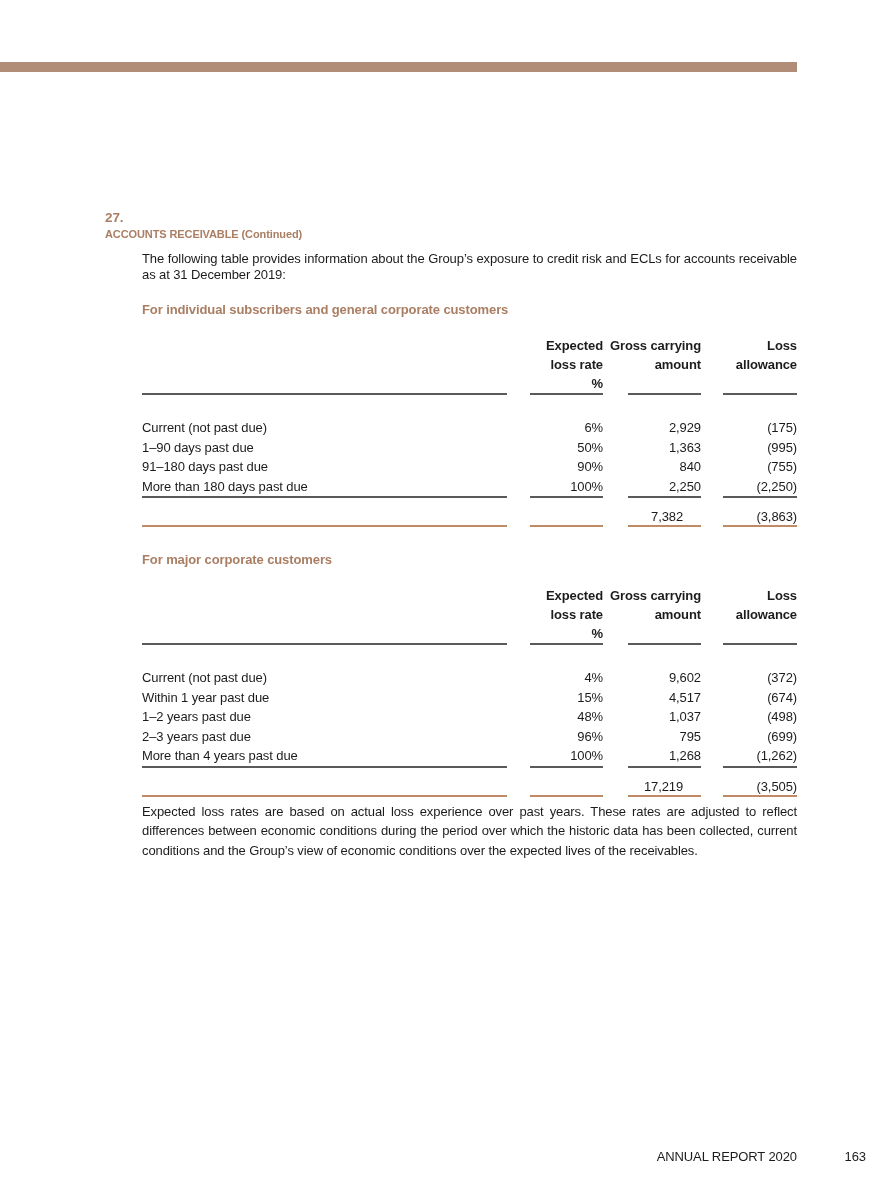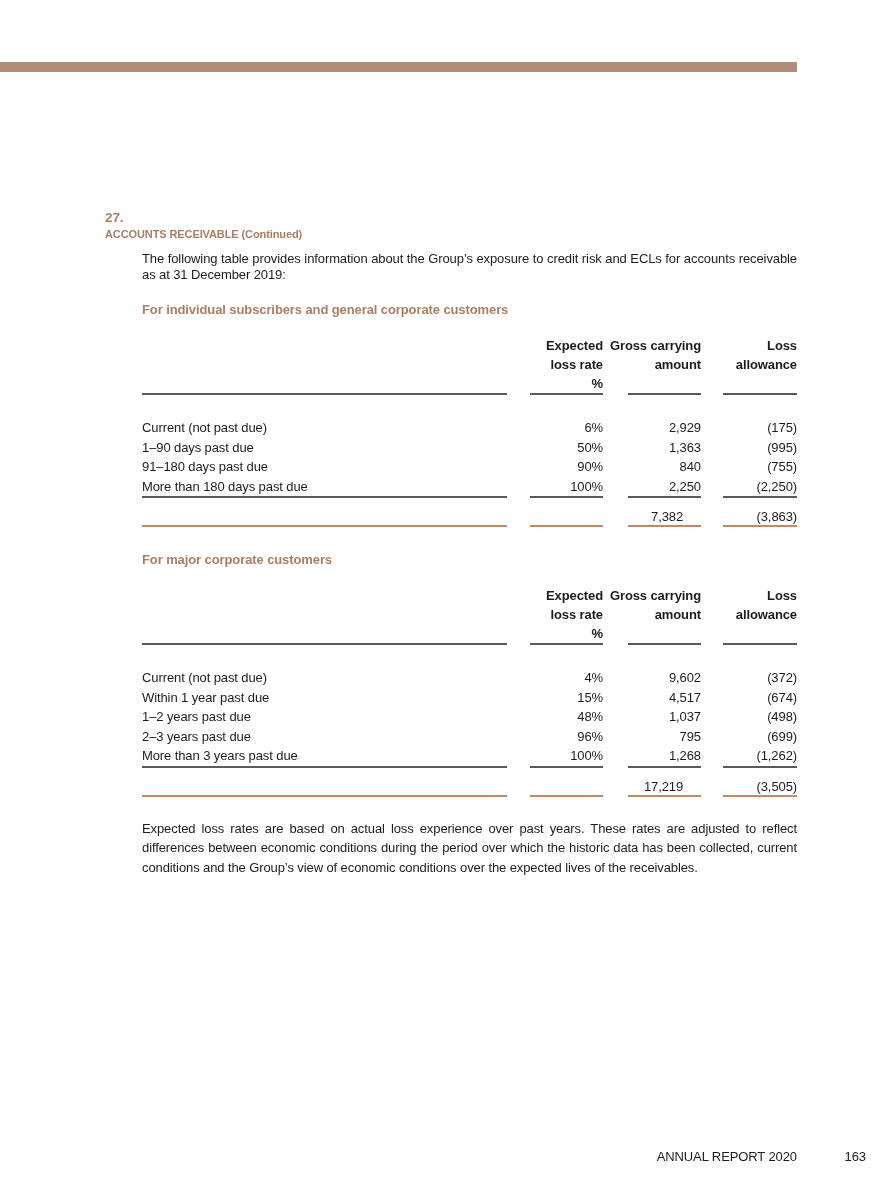--- a/index.html
+++ b/index.html
@@ -30,21 +30,21 @@
   .rule-row{display:flex;height:2px;}
   .rule-row .seg{display:block;height:2px;width:365px;background:var(--rule,#595a5c);}
   .rule-row .seg.s2{width:73px;}
   .rule-row .seg.s3{width:73px;}
   .rule-row .seg.s4{width:74px;}
   .rule-row .gap{display:block;height:2px;background:transparent;}
   .rule-row .g1{width:23px;}
   .rule-row .g2{width:25px;}
   .rule-row .g3{width:22px;}
   .rule-row.brown .seg{background:var(--total-rule,#c08a66);}
-  .closing{margin-top:22px;line-height:19.5px;text-align:justify;}
+  .closing{margin-top:5px;line-height:19.5px;text-align:justify;}
   .footer{position:absolute;top:1149px;left:0;width:880px;height:20px;line-height:16px;}
   .footer .report{position:absolute;right:83px;white-space:nowrap;}
   .footer .pageno{position:absolute;right:14px;white-space:nowrap;}
 </style>
 </head>
 <body>
 
 <div class="page">
   <div class="topbar"></div>
 
@@ -187,21 +187,21 @@
           <div class="cc3">1,037</div>
           <div class="cc4">(498)</div>
         </div>
         <div class="trow">
           <div class="stub">2–3 years past due</div>
           <div class="cc2">96%</div>
           <div class="cc3">795</div>
           <div class="cc4">(699)</div>
         </div>
         <div class="trow">
-          <div class="stub">More than 3 years past due</div>
+          <div class="stub">More than 4 years past due</div>
           <div class="cc2">100%</div>
           <div class="cc3">1,268</div>
           <div class="cc4">(1,262)</div>
         </div>
       </div>
       <div class="rule-row">
         <span class="seg"></span>
           <span class="gap g1"></span>
           <span class="seg s2"></span>
           <span class="gap g2"></span>

